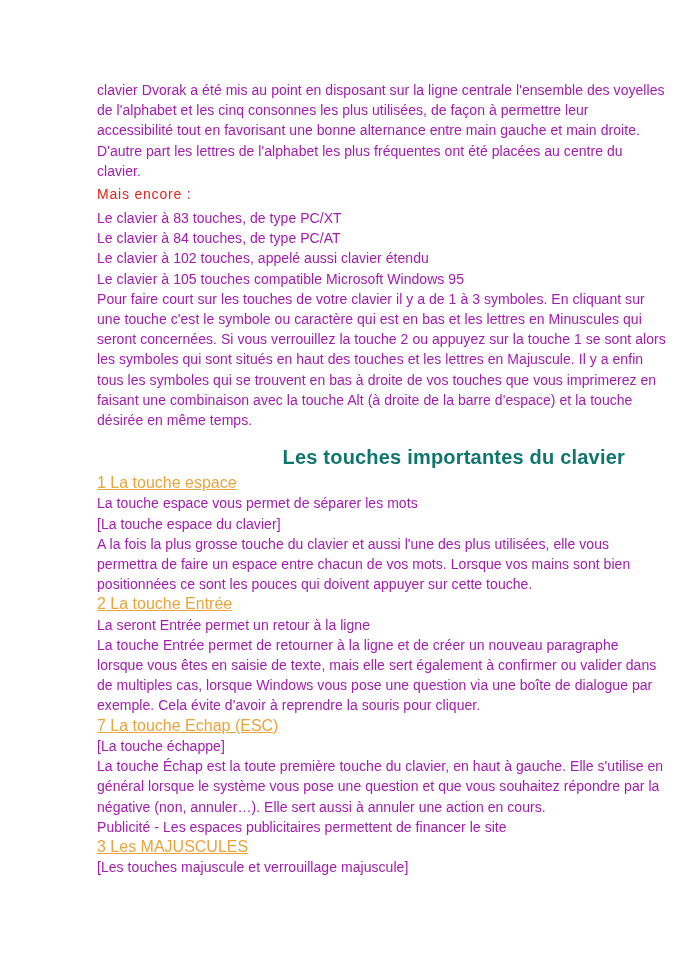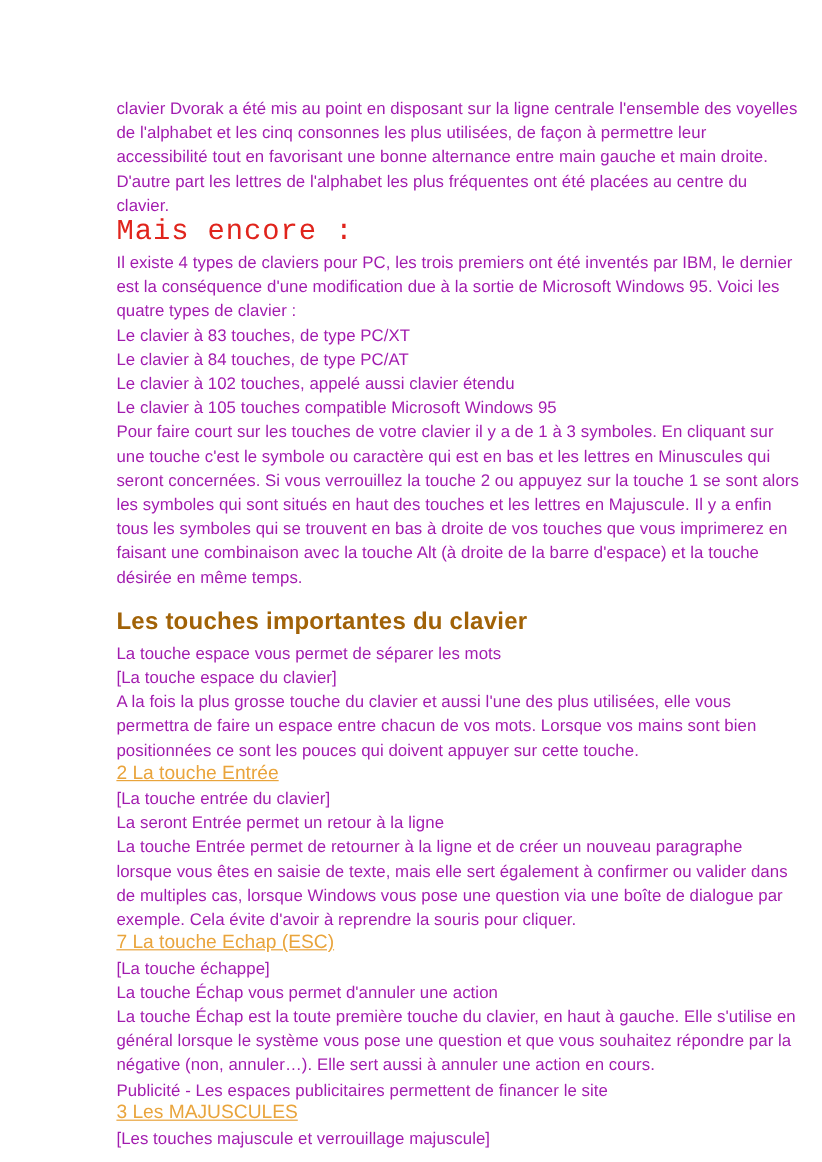--- a/index.html
+++ b/index.html
@@ -19,34 +19,34 @@
   .body {
     margin: 0;
     font-size: 14px;
     line-height: 20.2px;
     color: #a21caf;
     white-space: pre;
     letter-spacing: 0.05px;
   }
   .h-sub {
     margin: 2px 0 3px 0;
-    font-size: 24px;
+    font-size: 14px;
     line-height: 22px;
     font-weight: 400;
     letter-spacing: 0.8px;
     color: #e0241c;
-    font-family: Liberation Mono, monospace;
   }
   .h-main {
     margin: 15px 0 4px 0;
     font-size: 20px;
     line-height: 24px;
     font-weight: 700;
     letter-spacing: 0.2px;
-    color: #a16207;
+    color: #0f766e;
+    text-align: right;
   }
   .linkrow { margin: 0; line-height: 20.2px; }
   .doc-link {
     display: inline-block;
     font-size: 16px;
     line-height: 20.2px;
     color: #e9a43c;
     text-decoration: underline;
     text-decoration-color: #e9a43c;
     cursor: pointer;
@@ -58,59 +58,55 @@
 <div class="page">
 
   <p class="body">clavier Dvorak a été mis au point en disposant sur la ligne centrale l'ensemble des voyelles
 de l'alphabet et les cinq consonnes les plus utilisées, de façon à permettre leur
 accessibilité tout en favorisant une bonne alternance entre main gauche et main droite.
 D'autre part les lettres de l'alphabet les plus fréquentes ont été placées au centre du
 clavier.</p>
 
   <h2 class="h-sub">Mais encore :</h2>
 
-  <p class="body">Il existe 4 types de claviers pour PC, les trois premiers ont été inventés par IBM, le dernier
-est la conséquence d'une modification due à la sortie de Microsoft Windows 95. Voici les
-quatre types de clavier :</p>
   <p class="body">Le clavier à 83 touches, de type PC/XT
 Le clavier à 84 touches, de type PC/AT
 Le clavier à 102 touches, appelé aussi clavier étendu
 Le clavier à 105 touches compatible Microsoft Windows 95</p>
   <p class="body">Pour faire court sur les touches de votre clavier il y a de 1 à 3 symboles. En cliquant sur
 une touche c'est le symbole ou caractère qui est en bas et les lettres en Minuscules qui
 seront concernées. Si vous verrouillez la touche 2 ou appuyez sur la touche 1 se sont alors
 les symboles qui sont situés en haut des touches et les lettres en Majuscule. Il y a enfin
 tous les symboles qui se trouvent en bas à droite de vos touches que vous imprimerez en
 faisant une combinaison avec la touche Alt (à droite de la barre d'espace) et la touche
 désirée en même temps.</p>
 
   <h1 class="h-main">Les touches importantes du clavier</h1>
 
   <div>
+    <div class="linkrow"><a class="doc-link">1 La touche espace</a></div>
     <p class="body">La touche espace vous permet de séparer les mots</p>
     <p class="body">[La touche espace du clavier]</p>
     <p class="body">A la fois la plus grosse touche du clavier et aussi l'une des plus utilisées, elle vous
 permettra de faire un espace entre chacun de vos mots. Lorsque vos mains sont bien
 positionnées ce sont les pouces qui doivent appuyer sur cette touche.</p>
   </div>
 
   <div>
     <div class="linkrow"><a class="doc-link">2 La touche Entrée</a></div>
-    <p class="body">[La touche entrée du clavier]</p>
     <p class="body">La seront Entrée permet un retour à la ligne</p>
     <p class="body">La touche Entrée permet de retourner à la ligne et de créer un nouveau paragraphe
 lorsque vous êtes en saisie de texte, mais elle sert également à confirmer ou valider dans
 de multiples cas, lorsque Windows vous pose une question via une boîte de dialogue par
 exemple. Cela évite d'avoir à reprendre la souris pour cliquer.</p>
   </div>
 
   <div>
     <div class="linkrow"><a class="doc-link">7 La touche Echap (ESC)</a></div>
     <p class="body">[La touche échappe]</p>
-    <p class="body">La touche Échap vous permet d'annuler une action</p>
     <p class="body">La touche Échap est la toute première touche du clavier, en haut à gauche. Elle s'utilise en
 général lorsque le système vous pose une question et que vous souhaitez répondre par la
 négative (non, annuler…). Elle sert aussi à annuler une action en cours.</p>
     <p class="body">Publicité - Les espaces publicitaires permettent de financer le site</p>
   </div>
 
   <div>
     <div class="linkrow"><a class="doc-link">3 Les MAJUSCULES</a></div>
     <p class="body">[Les touches majuscule et verrouillage majuscule]</p>
   </div>

